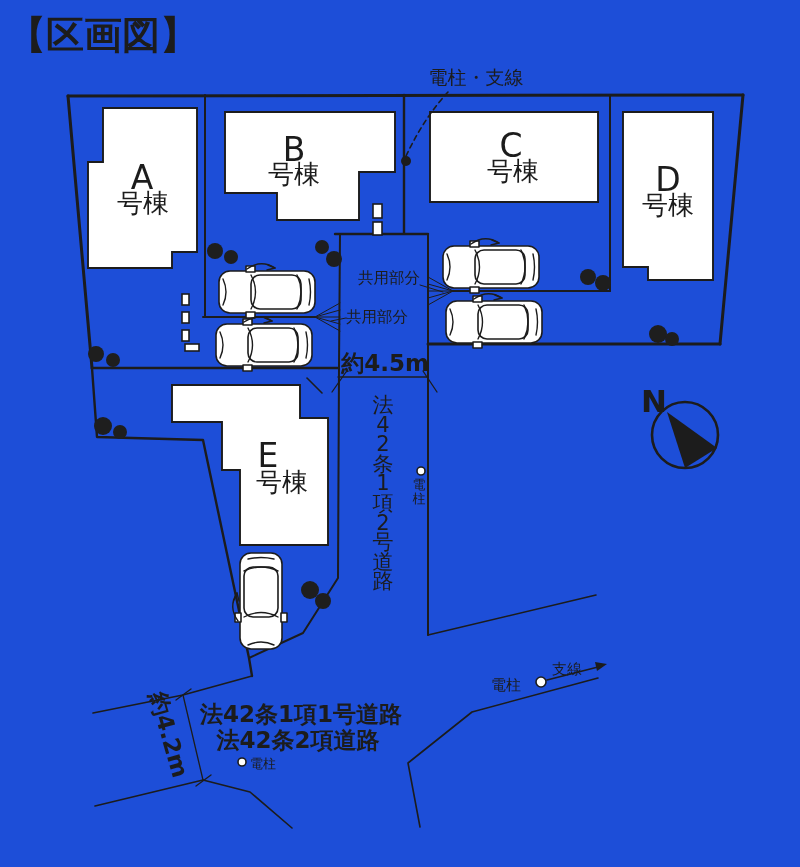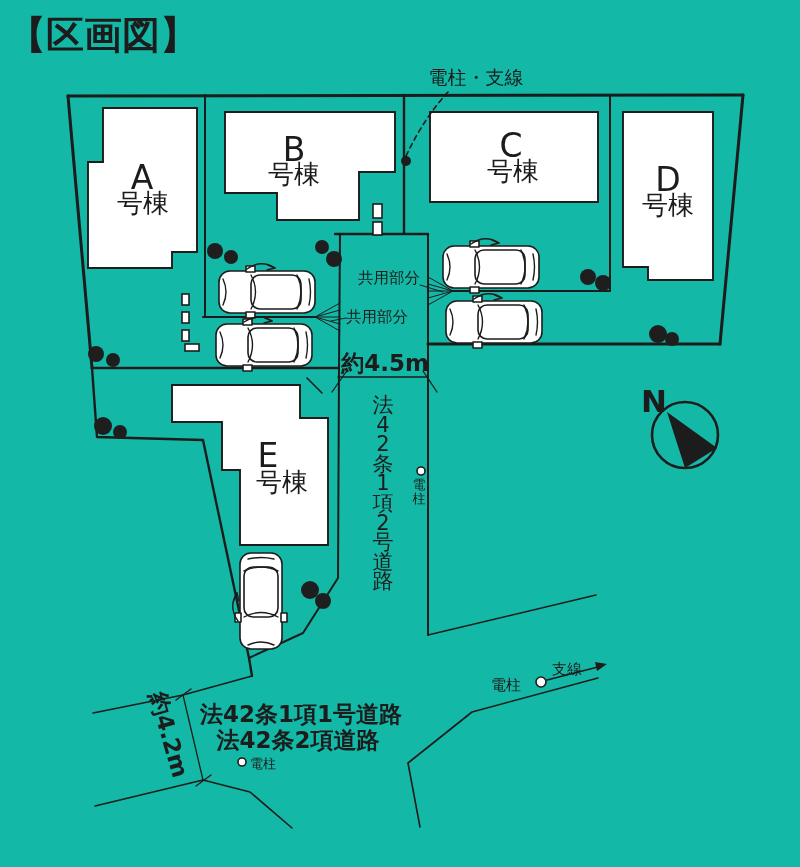--- a/index.html
+++ b/index.html
@@ -1,16 +1,16 @@
 <!DOCTYPE html>
 <html><head>
 <meta charset="utf-8">
 <style>
   html,body{margin:0;padding:0;background:#ffffff;}
-  .page{position:relative;width:800px;height:867px;background:#14b8a6;overflow:hidden;
+  .page{position:relative;width:800px;height:867px;background:#1d4ed8;overflow:hidden;
         font-family:"DejaVu Sans","Liberation Sans",sans-serif;outline:1px solid #d6d6d6;}
   svg{display:block}
   text{fill:#1c1c1c;}
   .t-title{font-size:38px;font-weight:700;}
   .t-bldg-letter{font-size:33px;font-weight:500;}
   .t-bldg-suffix{font-size:26px;font-weight:500;}
   .t-note{font-size:15.5px;font-weight:500;}
   .t-dim{font-size:23px;font-weight:600;}
   .t-road{font-size:23px;font-weight:600;}
   .t-roadv{font-size:21px;font-weight:500;}

